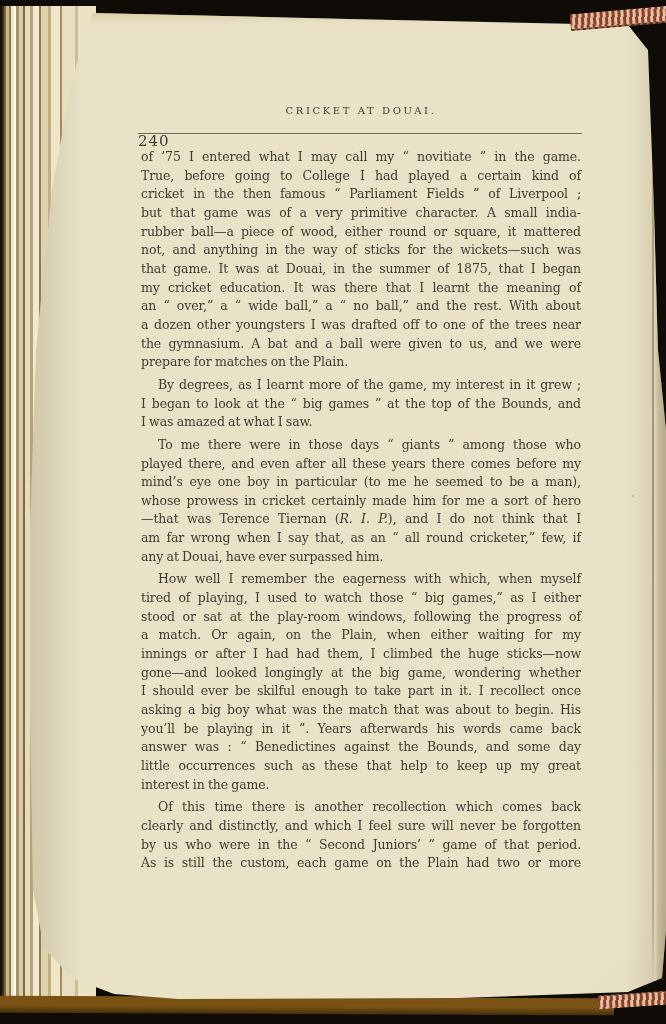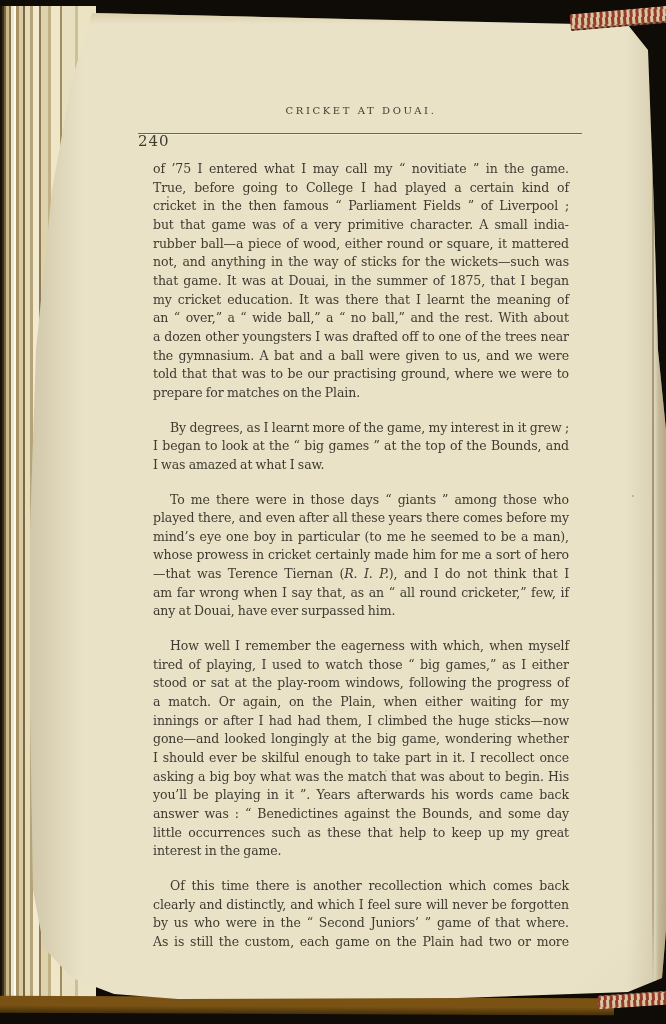--- a/index.html
+++ b/index.html
@@ -66,21 +66,21 @@
   .header-rule{
     position:absolute;left:110px;top:123px;width:444px;height:1px;
     background:#6e6654;box-shadow:0 1px 0 rgba(255,255,245,.35);
   }
   
   .text-block{
     position:absolute;left:109px;top:134px;width:448px;
     color:var(--ink,#3f3b31);font-size:12.5px;line-height:18.65px;
     letter-spacing:-0.1px;word-spacing:-0.6px;
   }
-  .para{margin:16px;}
+  .para{margin:4px;}
   .line{text-align:justify;text-align-last:justify;}
   .line.last{text-align-last:left;}
   .line.first{text-indent:17px;}
   .it{font-style:italic;}
   
   .paper-speck{
     position:absolute;width:2px;height:2px;border-radius:50%;
     background:rgba(90,78,55,.55);
     box-shadow:465px 299px 0 rgba(90,78,55,.38), 218px 574px 0 rgba(120,105,75,.30);
   }
@@ -107,21 +107,20 @@
         <div class="line">True, before going to College I had played a certain kind of</div>
         <div class="line">cricket in the then famous “ Parliament Fields ” of Liverpool ;</div>
         <div class="line">but that game was of a very primitive character. A small india-</div>
         <div class="line">rubber ball—a piece of wood, either round or square, it mattered</div>
         <div class="line">not, and anything in the way of sticks for the wickets—such was</div>
         <div class="line">that game. It was at Douai, in the summer of 1875, that I began</div>
         <div class="line">my cricket education. It was there that I learnt the meaning of</div>
         <div class="line">an “ over,” a “ wide ball,” a “ no ball,” and the rest. With about</div>
         <div class="line">a dozen other youngsters I was drafted off to one of the trees near</div>
         <div class="line">the gymnasium. A bat and a ball were given to us, and we were</div>
-        <div class="line">told that that was to be our practising ground, where we were to</div>
         <div class="line last">prepare for matches on the Plain.</div>
       </div>
       <div class="para">
         <div class="line first">By degrees, as I learnt more of the game, my interest in it grew ;</div>
         <div class="line">I began to look at the “ big games ” at the top of the Bounds, and</div>
         <div class="line last">I was amazed at what I saw.</div>
       </div>
       <div class="para">
         <div class="line first">To me there were in those days “ giants ” among those who</div>
         <div class="line">played there, and even after all these years there comes before my</div>
@@ -141,21 +140,21 @@
         <div class="line">I should ever be skilful enough to take part in it. I recollect once</div>
         <div class="line">asking a big boy what was the match that was about to begin. His</div>
         <div class="line">you’ll be playing in it ”. Years afterwards his words came back</div>
         <div class="line">answer was : “ Benedictines against the Bounds, and some day</div>
         <div class="line">little occurrences such as these that help to keep up my great</div>
         <div class="line last">interest in the game.</div>
       </div>
       <div class="para">
         <div class="line first">Of this time there is another recollection which comes back</div>
         <div class="line">clearly and distinctly, and which I feel sure will never be forgotten</div>
-        <div class="line">by us who were in the “ Second Juniors’ ” game of that where.</div>
+        <div class="line">by us who were in the “ Second Juniors’ ” game of that period.</div>
         <div class="line">As is still the custom, each game on the Plain had two or more</div>
       </div>
     </div>
 
   <div class="paper-speck" style="left:139px;top:186px;"></div>
 </div>
 
 <div class="headband headband-top"></div>
 <div class="headband headband-bottom"></div>
 

